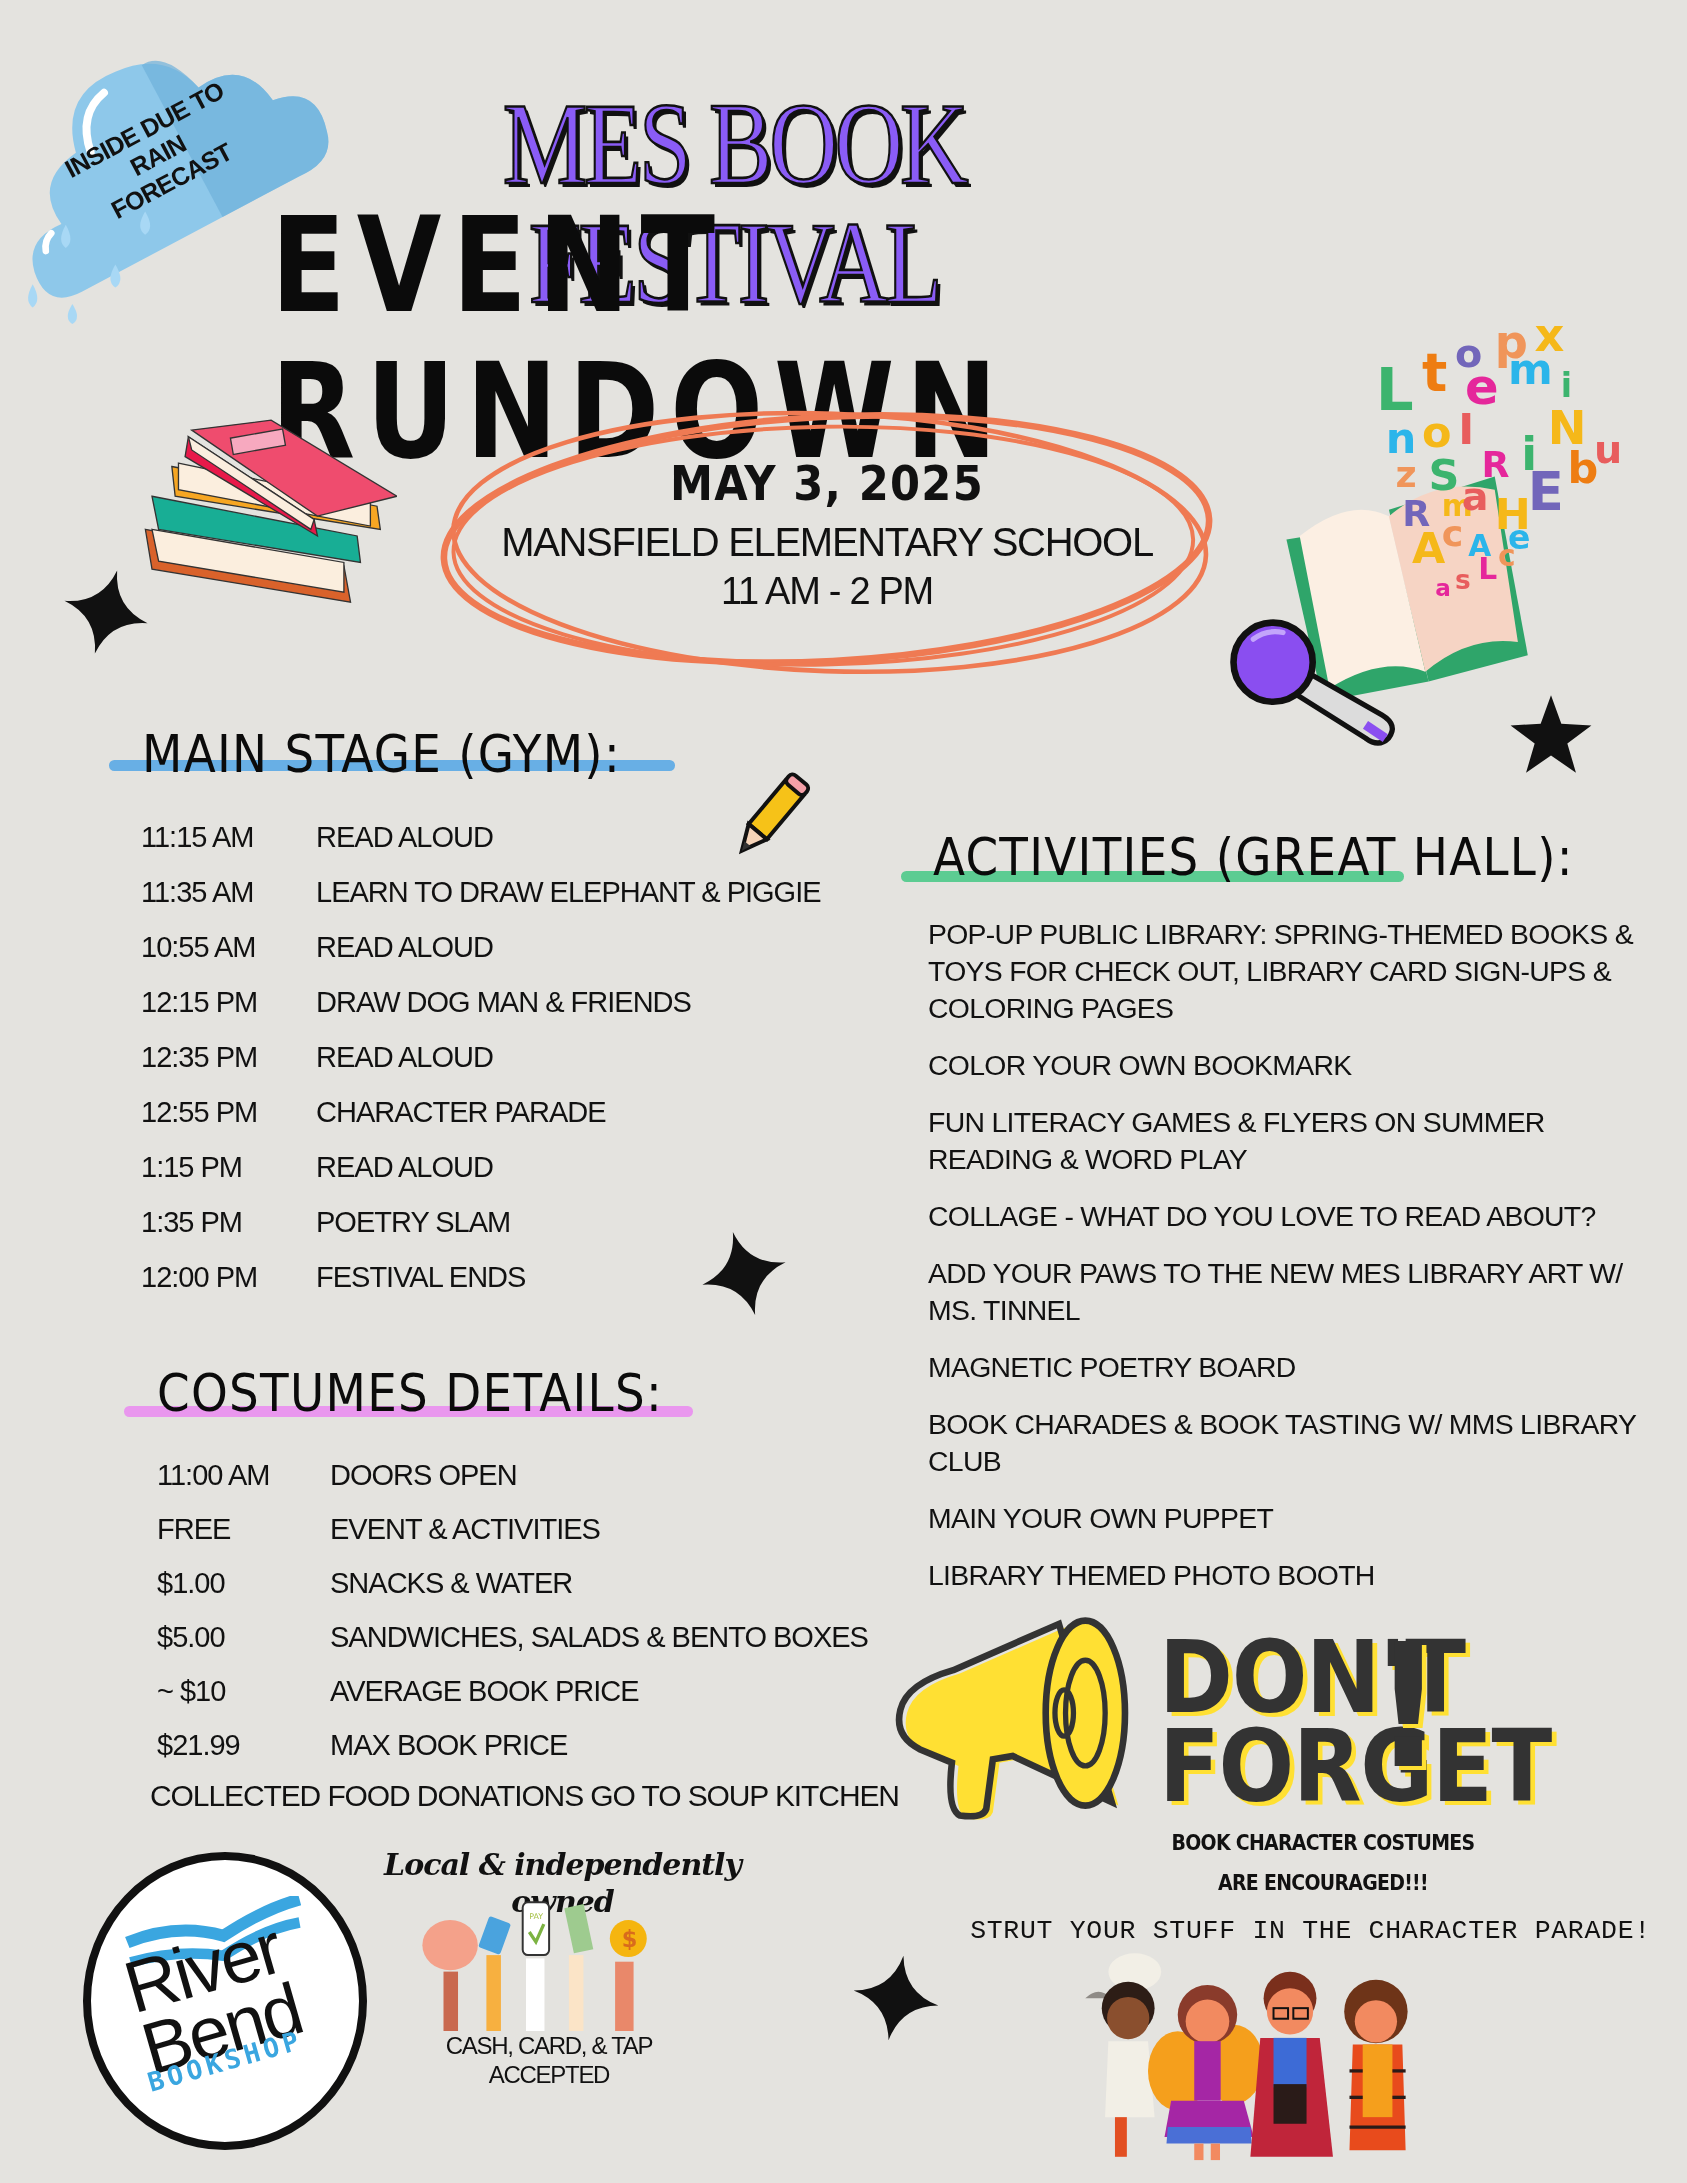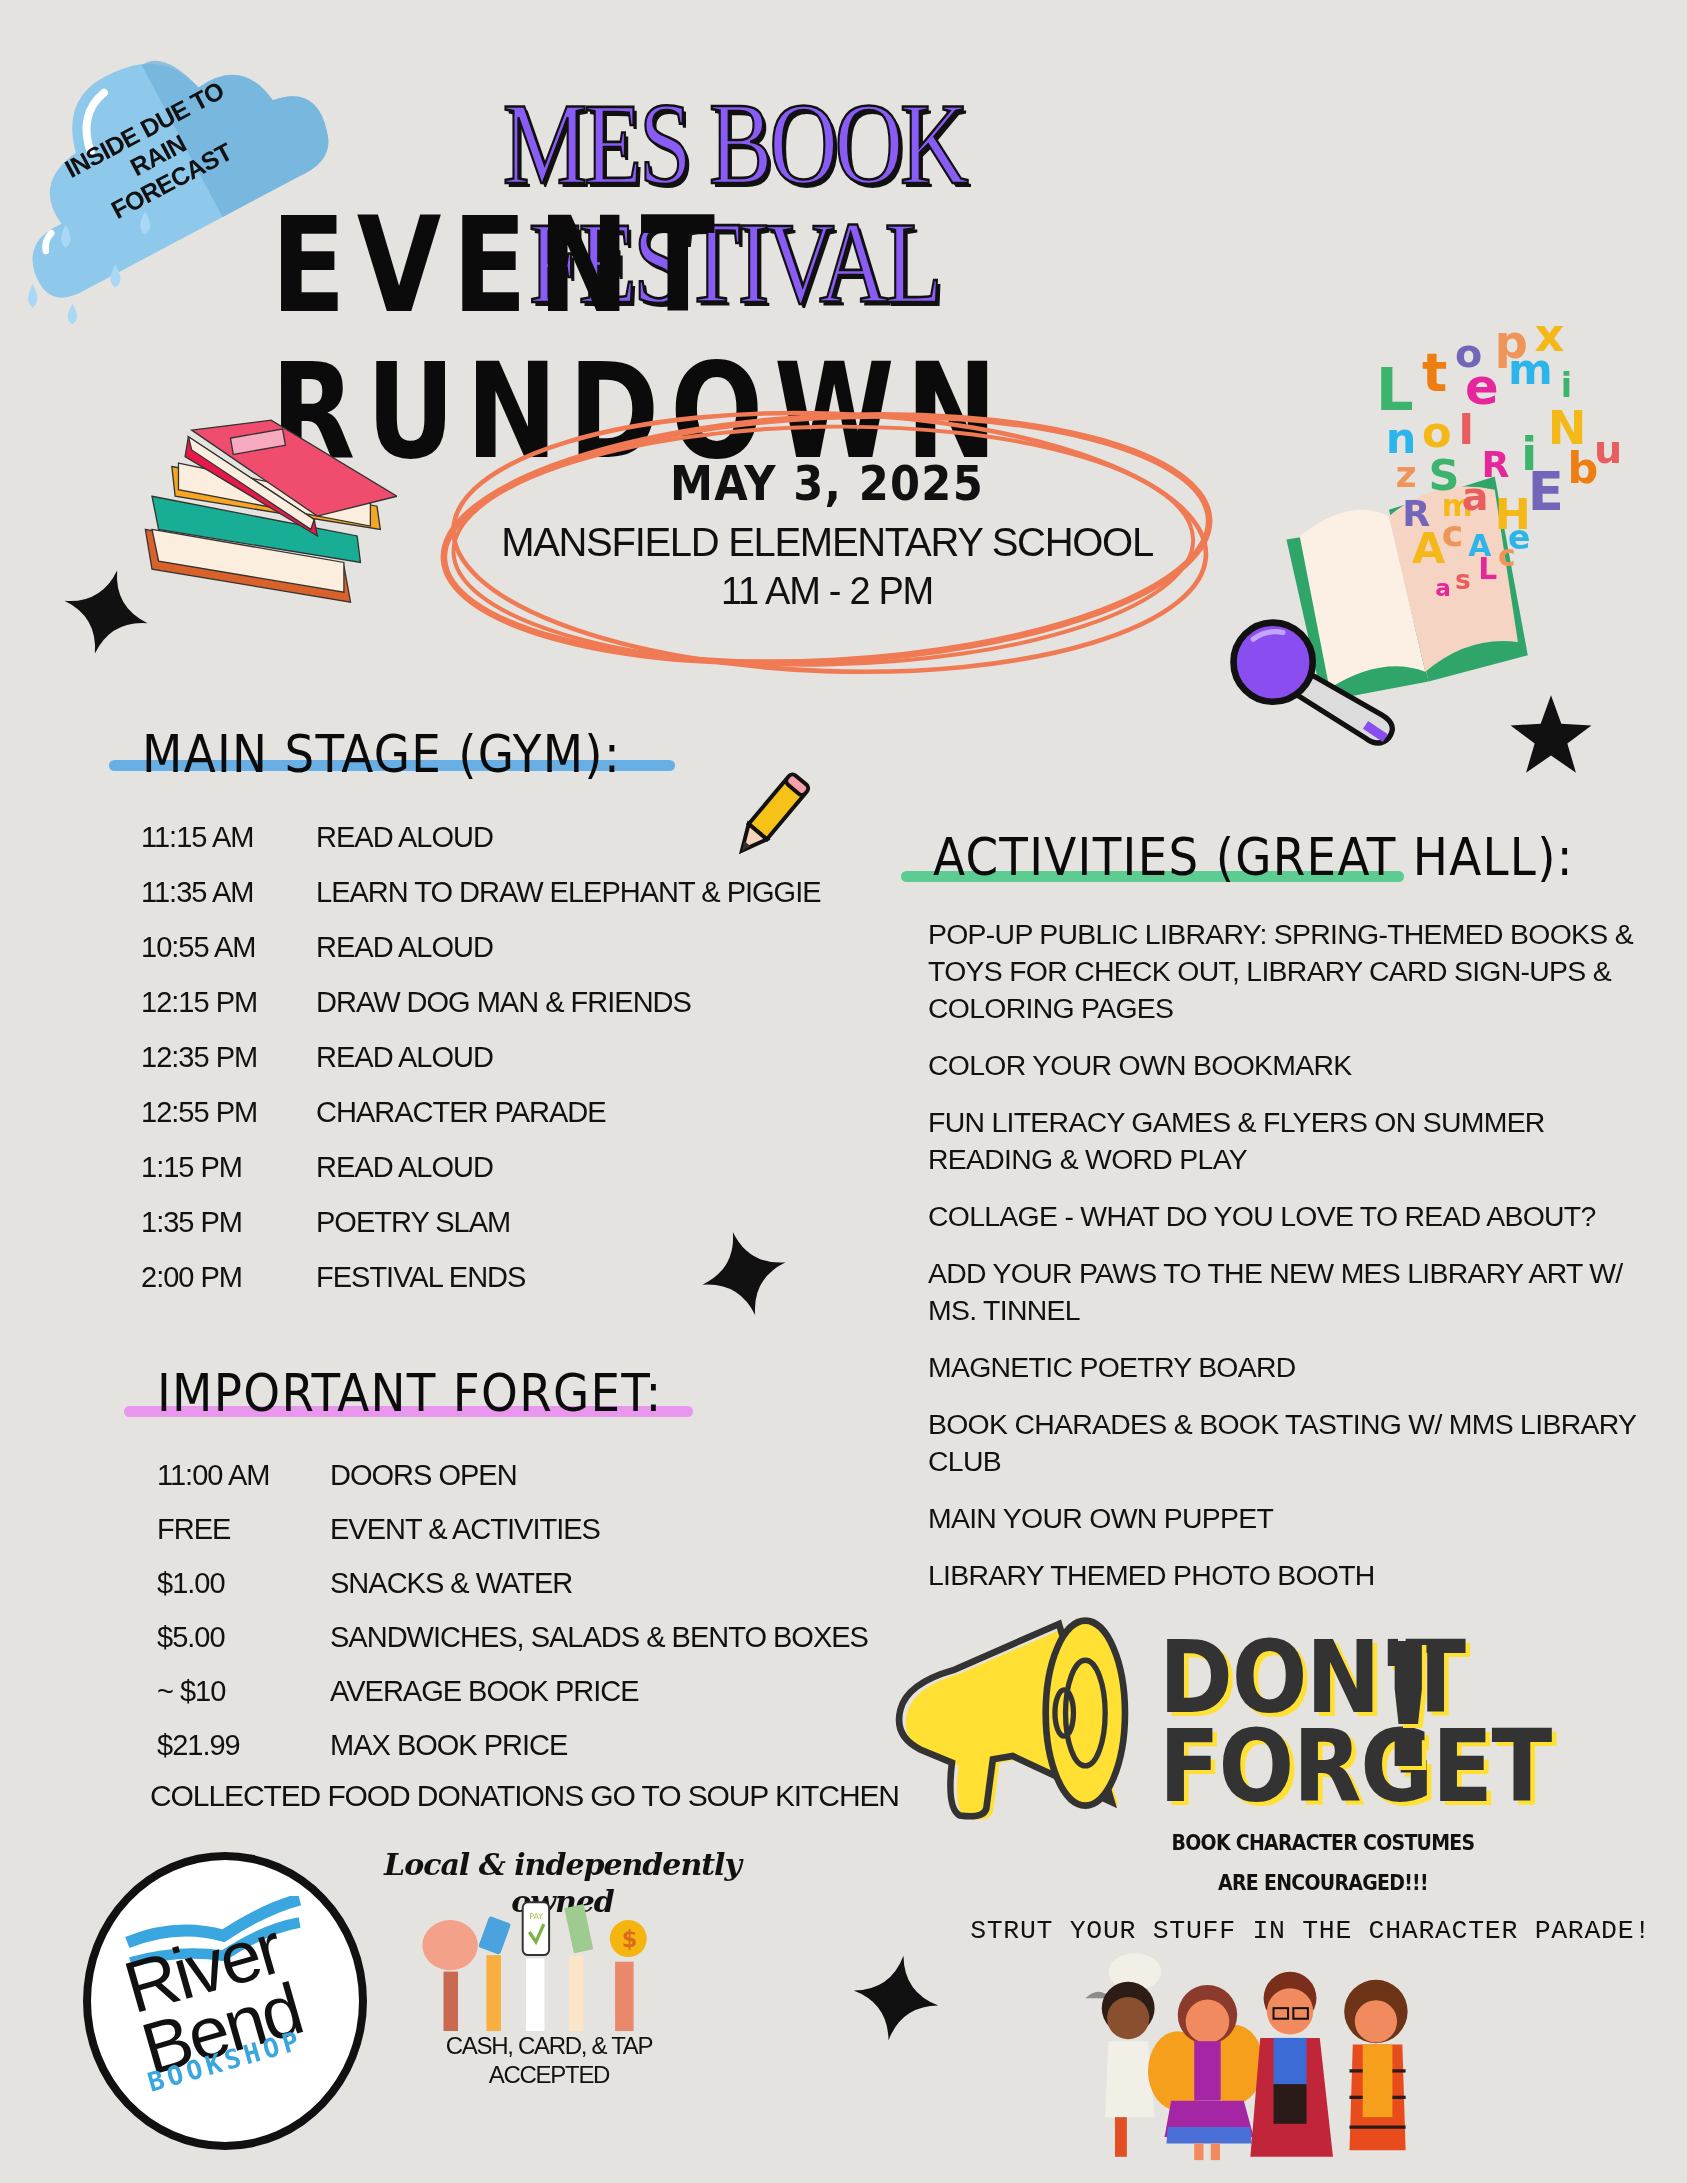--- a/index.html
+++ b/index.html
@@ -243,21 +243,21 @@
     </div>
   <div class="row">
       <span class="t">1:15 PM</span>
       <span>READ ALOUD</span>
     </div>
   <div class="row">
       <span class="t">1:35 PM</span>
       <span>POETRY SLAM</span>
     </div>
   <div class="row">
-      <span class="t">2:00 PM</span>
+      <span class="t">12:00 PM</span>
       <span>FESTIVAL ENDS</span>
     </div>
 </div>
 
 <svg class="abs" style="left:701px;top:1224px" width="86" height="99" viewBox="0 0 100 100">
   <path d="M50 0 Q58 42 100 50 Q58 58 50 100 Q42 58 0 50 Q42 42 50 0Z" fill="#111" transform="rotate(-15 50 50)"></path>
 </svg>
 
 <div class="brush" style="left:901px;top:871px;width:503px;background:#4cc98a"></div>
 <div class="abs sec-head" style="left:933px;top:827px">ACTIVITIES (GREAT HALL):</div>
@@ -267,21 +267,21 @@
   <div class="item">FUN LITERACY GAMES &amp; FLYERS ON SUMMER READING &amp; WORD PLAY</div>
   <div class="item">COLLAGE - WHAT DO YOU LOVE TO READ ABOUT?</div>
   <div class="item">ADD YOUR PAWS TO THE NEW MES LIBRARY ART W/ MS. TINNEL</div>
   <div class="item">MAGNETIC POETRY BOARD</div>
   <div class="item">BOOK CHARADES &amp; BOOK TASTING W/ MMS LIBRARY CLUB</div>
   <div class="item">MAIN YOUR OWN PUPPET</div>
   <div class="item">LIBRARY THEMED PHOTO BOOTH</div>
 </div>
 
 <div class="brush" style="left:124px;top:1406px;width:569px;background:#e98ef0"></div>
-<div class="abs sec-head" style="left:157px;top:1363px">IMPORTANT FORGET:</div>
+<div class="abs sec-head" style="left:157px;top:1363px">COSTUMES DETAILS:</div>
 <div class="abs details" style="left:157px;top:1448px">
   <div class="row">
       <span class="t">11:00 AM</span>
       <span>DOORS OPEN</span>
     </div>
   <div class="row">
       <span class="t">FREE</span>
       <span>EVENT &amp; ACTIVITIES</span>
     </div>
   <div class="row">

